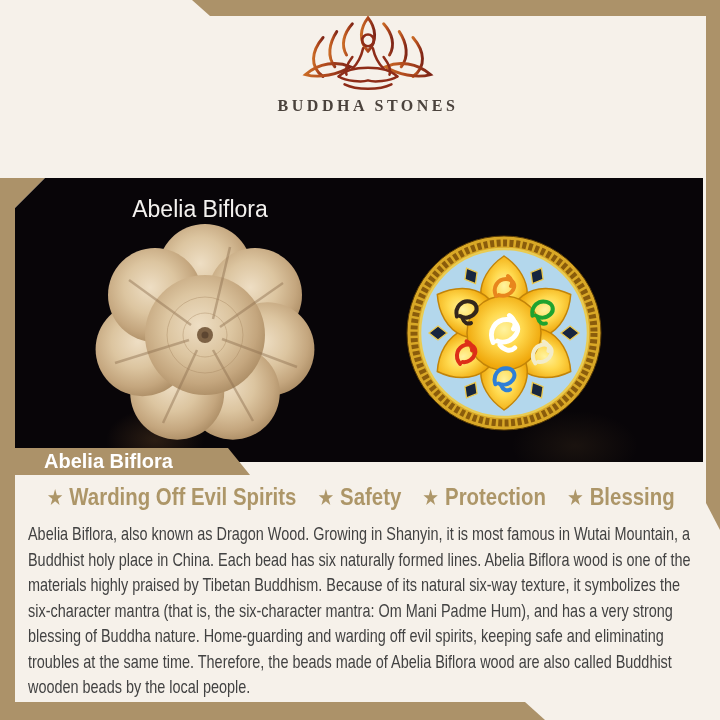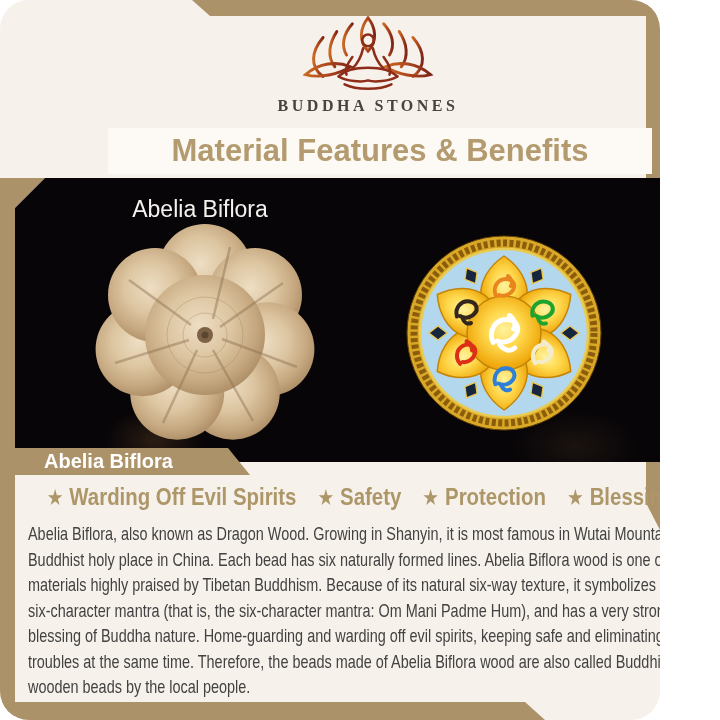--- a/index.html
+++ b/index.html
@@ -1,20 +1,19 @@
 <!DOCTYPE html>
 <html><head>
 <meta charset="utf-8">
 <style>
   html,body{margin:0;padding:0;background:#fff;}
   .page{
-    position:relative;width:660px;height:720px;overflow:hidden;
+    position:relative;width:720px;height:720px;overflow:hidden;
     background:#f6f1ea;
     font-family:"Liberation Sans",sans-serif;
-    border-radius:29px;
   }
   
   .band{position:absolute;background:#ac9269;}
   .band-top{left:192px;top:0;width:528px;height:16px;
     clip-path:polygon(0 0,100% 0,100% 100%,18px 100%);}
   .band-right{right:0;top:0;width:14px;height:530px;
     clip-path:polygon(0 0,100% 0,100% 100%,0 calc(100% - 27px));}
   .band-left{left:0;top:178px;width:15px;height:542px;}
   .band-bottom{left:0;bottom:0;width:545px;height:18px;
     clip-path:polygon(0 0,calc(100% - 20px) 0,100% 100%,0 100%);}
@@ -96,23 +95,20 @@
       <path d="M85,35 C87,44 90,50 96,56"></path>
       <path d="M64,44 C58,52 56,58 58,62"></path>
       <path d="M96,44 C102,52 104,58 102,62"></path>
       <path d="M50,64 C62,52 98,52 110,64"></path>
       <path d="M50,64 C58,69 74,70 80,68 C86,70 102,69 110,64"></path>
       <path d="M56,72 C68,78 92,78 104,72"></path>
     </g>
   </svg>
   <div class="brand">BUDDHA STONES</div>
 
-  <div class="title-strip">
-    <span>Material Features &amp; Benefits</span>
-  </div>
 
   <div class="photo-panel">
     <div class="photo-label left">Abelia Biflora</div>
 
     <svg class="wood-svg" width="240" height="240" viewBox="-120 -120 240 240">
       <defs>
         <radialGradient id="wg" cx="45%" cy="42%" r="62%">
           <stop offset="0" stop-color="#eedec4"></stop>
           <stop offset="0.45" stop-color="#dcc5a0"></stop>
           <stop offset="0.78" stop-color="#c4a67e"></stop>

